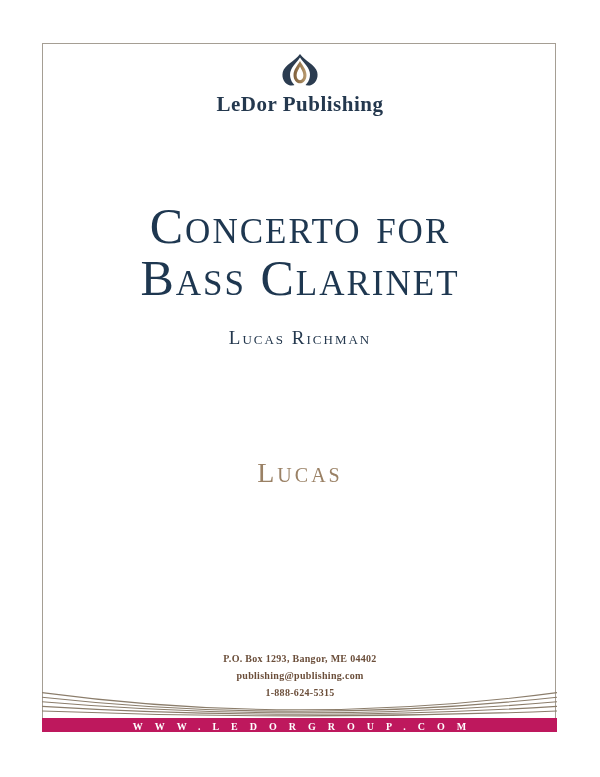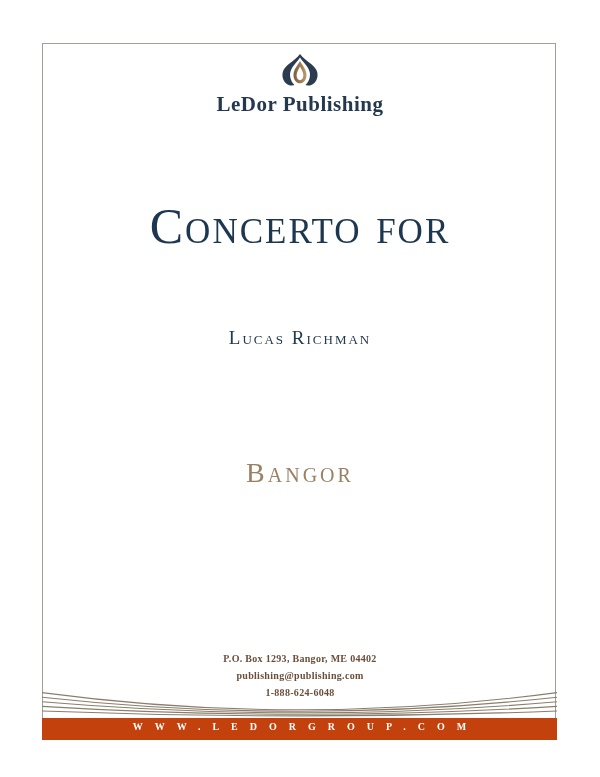--- a/index.html
+++ b/index.html
@@ -94,22 +94,22 @@
     left: 42px;
     top: 688px;
     width: 515px;
     height: 31px;
   }
   .footer-bar {
     position: absolute;
     left: 42px;
     top: 718px;
     width: 515px;
-    height: 22px;
-    background: #c2410c;
+    height: 14px;
+    background: #be185d;
     text-align: center;
     line-height: 14px;
   }
   .footer-bar .site {
     color: #ffffff;
     font-size: 10px;
     font-weight: bold;
     letter-spacing: 12px;
     margin-right: -12px;
     white-space: nowrap;
@@ -138,30 +138,31 @@
     <path fill="url(#goldgrad)" d="M19,7 C16.5,11.5 12.5,15.5 12.5,21
       C12.5,26 15.5,29.3 19,29.3 C22.5,29.3 25.5,26 25.5,21 C25.5,15.5 21.5,11.5 19,7 Z"></path>
     <path fill="#ffffff" d="M19,12.5 C17.7,15.5 15.6,18 15.6,21.3
       C15.6,24.3 17,26.2 19,26.2 C21,26.2 22.4,24.3 22.4,21.3 C22.4,18 20.3,15.5 19,12.5 Z"></path>
   </svg>
 
   <div class="publisher-name">LeDor Publishing</div>
 
   <div class="title">
     <div>Concerto for</div>
+    <div>Bass Clarinet</div>
   </div>
 
   <div class="composer">Lucas Richman</div>
 
-  <div class="part-label">Bangor</div>
+  <div class="part-label">Lucas</div>
 
   <div class="contact">
     <div>P.O. Box 1293, Bangor, ME 04402</div>
     <div>publishing@publishing.com</div>
-    <div>1-888-624-6048</div>
+    <div>1-888-624-5315</div>
   </div>
 
   <svg class="arc-lines" viewBox="0 0 515 31" preserveAspectRatio="none" xmlns="http://www.w3.org/2000/svg">
     <path d="M0,4.6 Q257.5,39 515,4.6" fill="none" stroke="#8b7d6b" stroke-width="1.1"></path>
     <path d="M0,9.2 Q257.5,37.4 515,9.2" fill="none" stroke="#8b7d6b" stroke-width="1.1"></path>
     <path d="M0,13.8 Q257.5,35.8 515,13.8" fill="none" stroke="#8b7d6b" stroke-width="1.1"></path>
     <path d="M0,18.4 Q257.5,34.2 515,18.4" fill="none" stroke="#8b7d6b" stroke-width="1.1"></path>
     <path d="M0,23 Q257.5,32.8 515,23" fill="none" stroke="#8b7d6b" stroke-width="1.1"></path>
   </svg>
 

